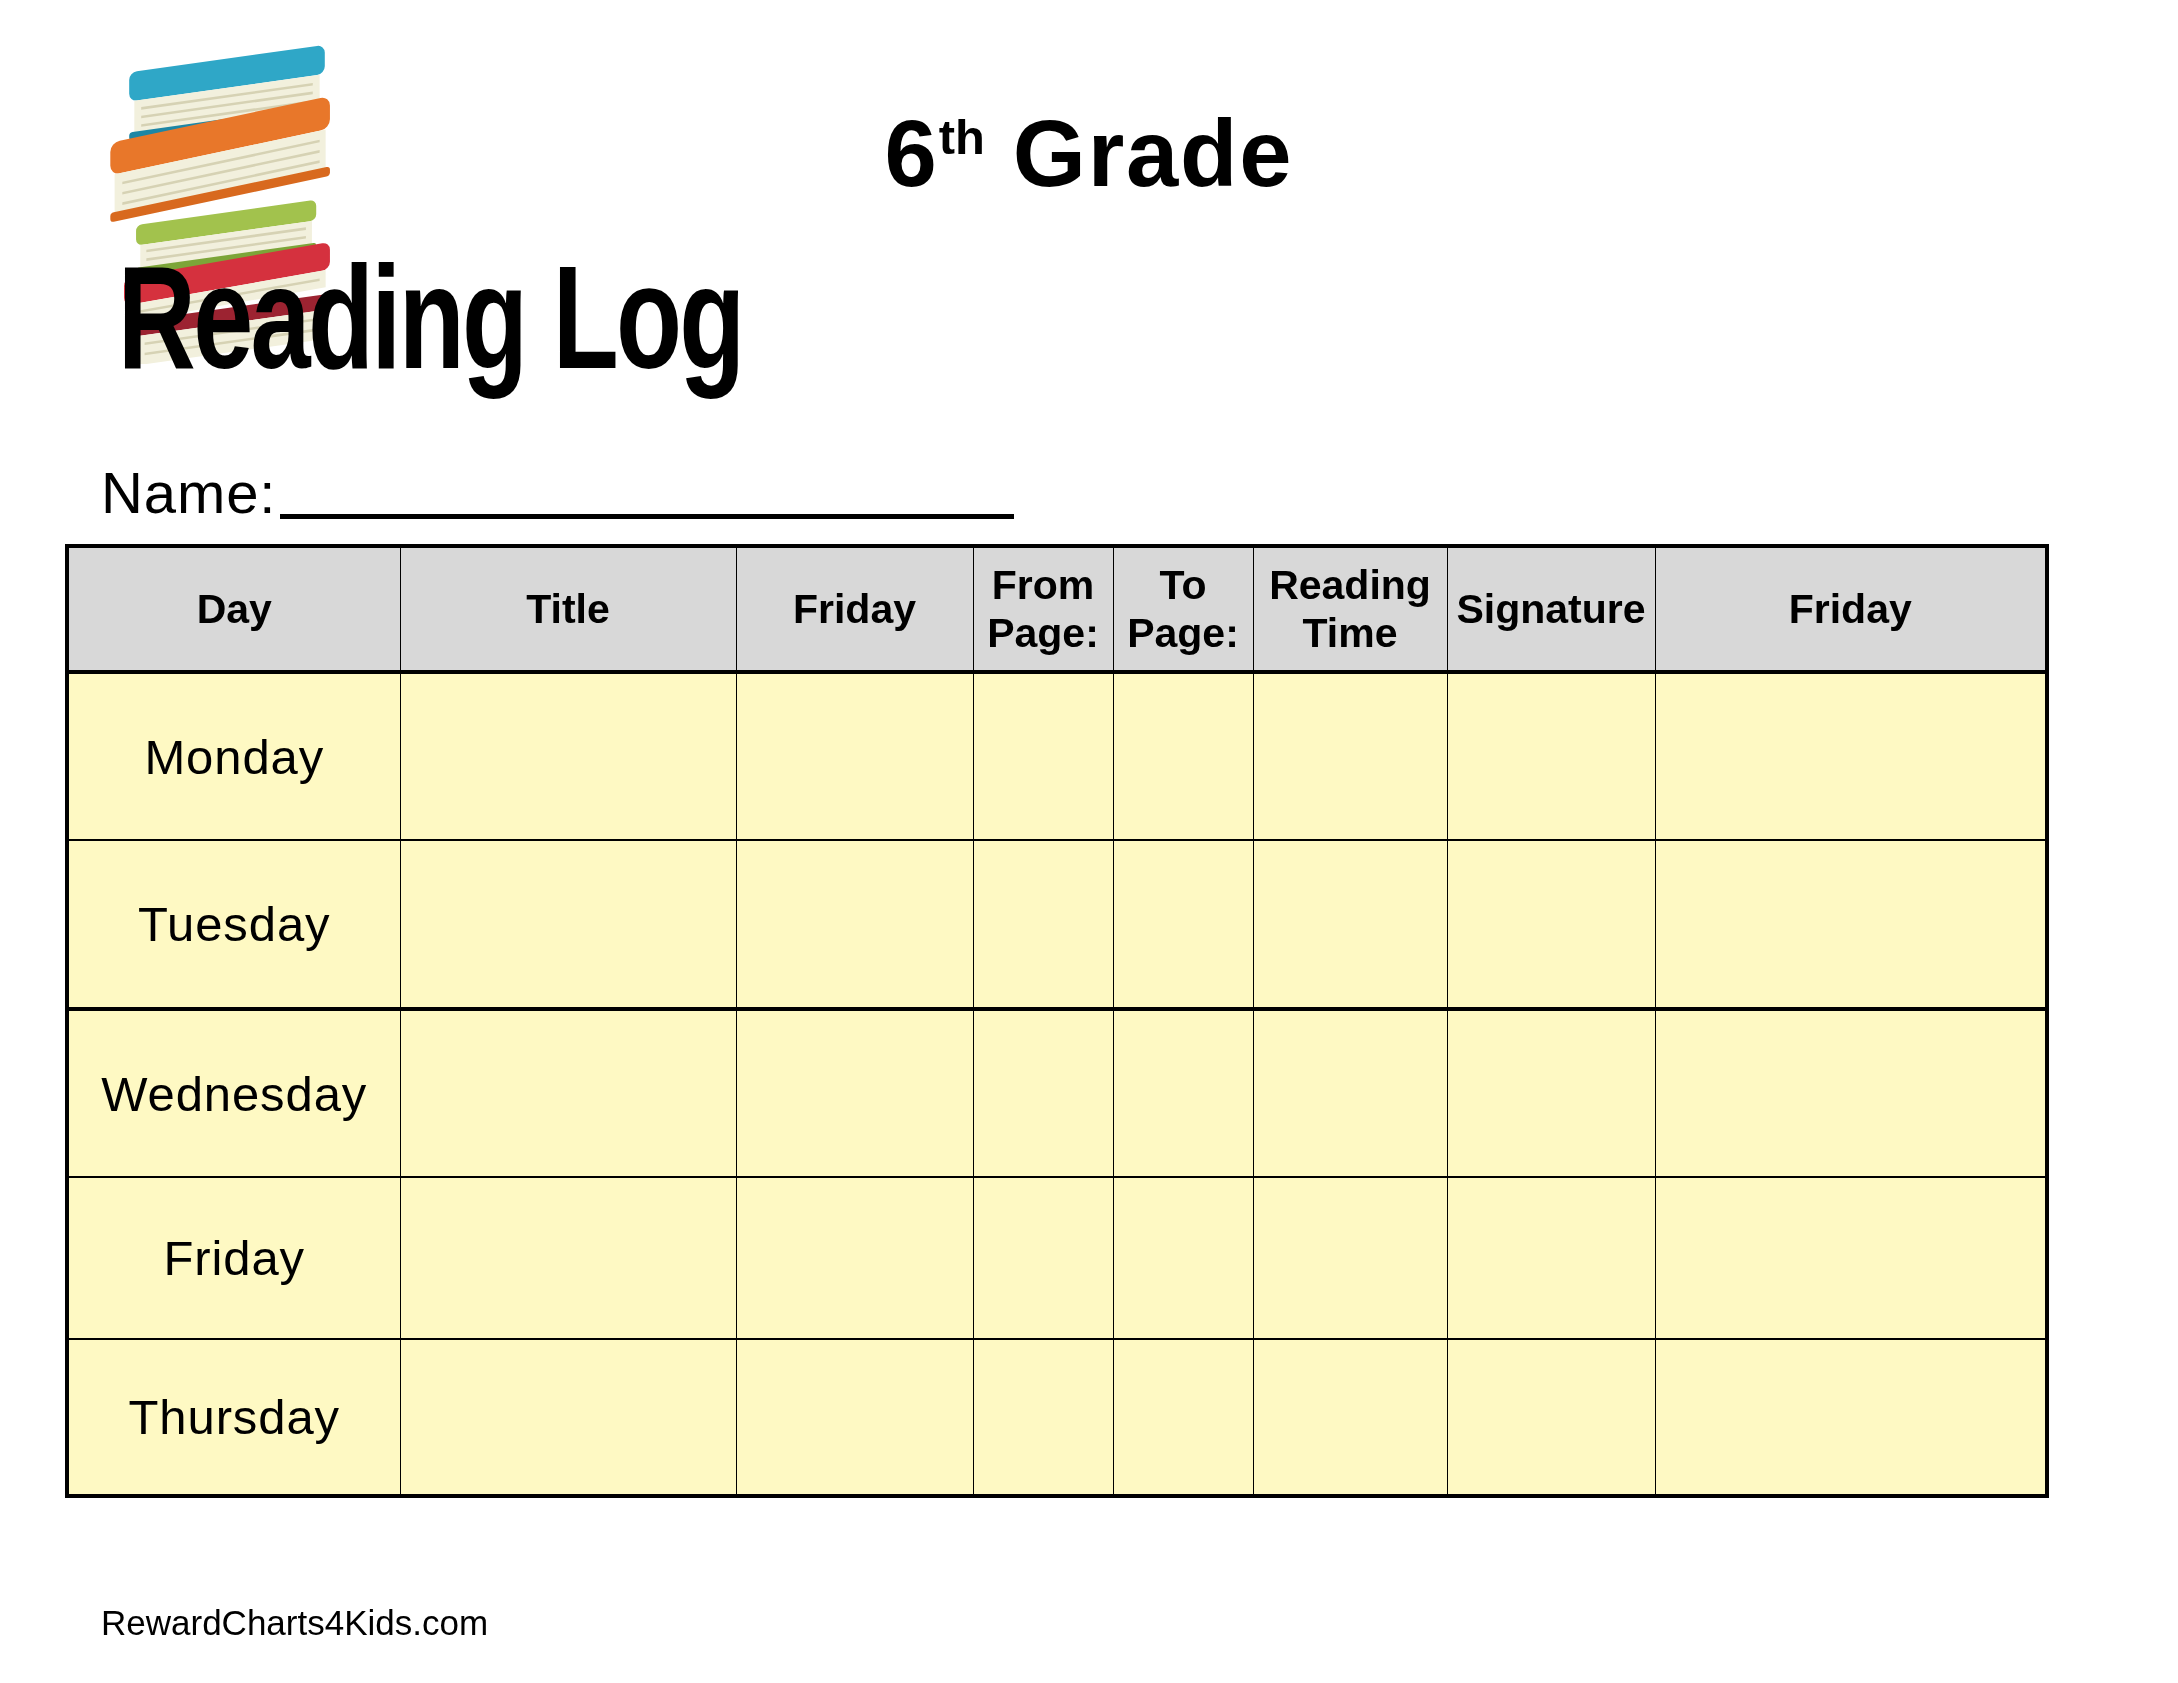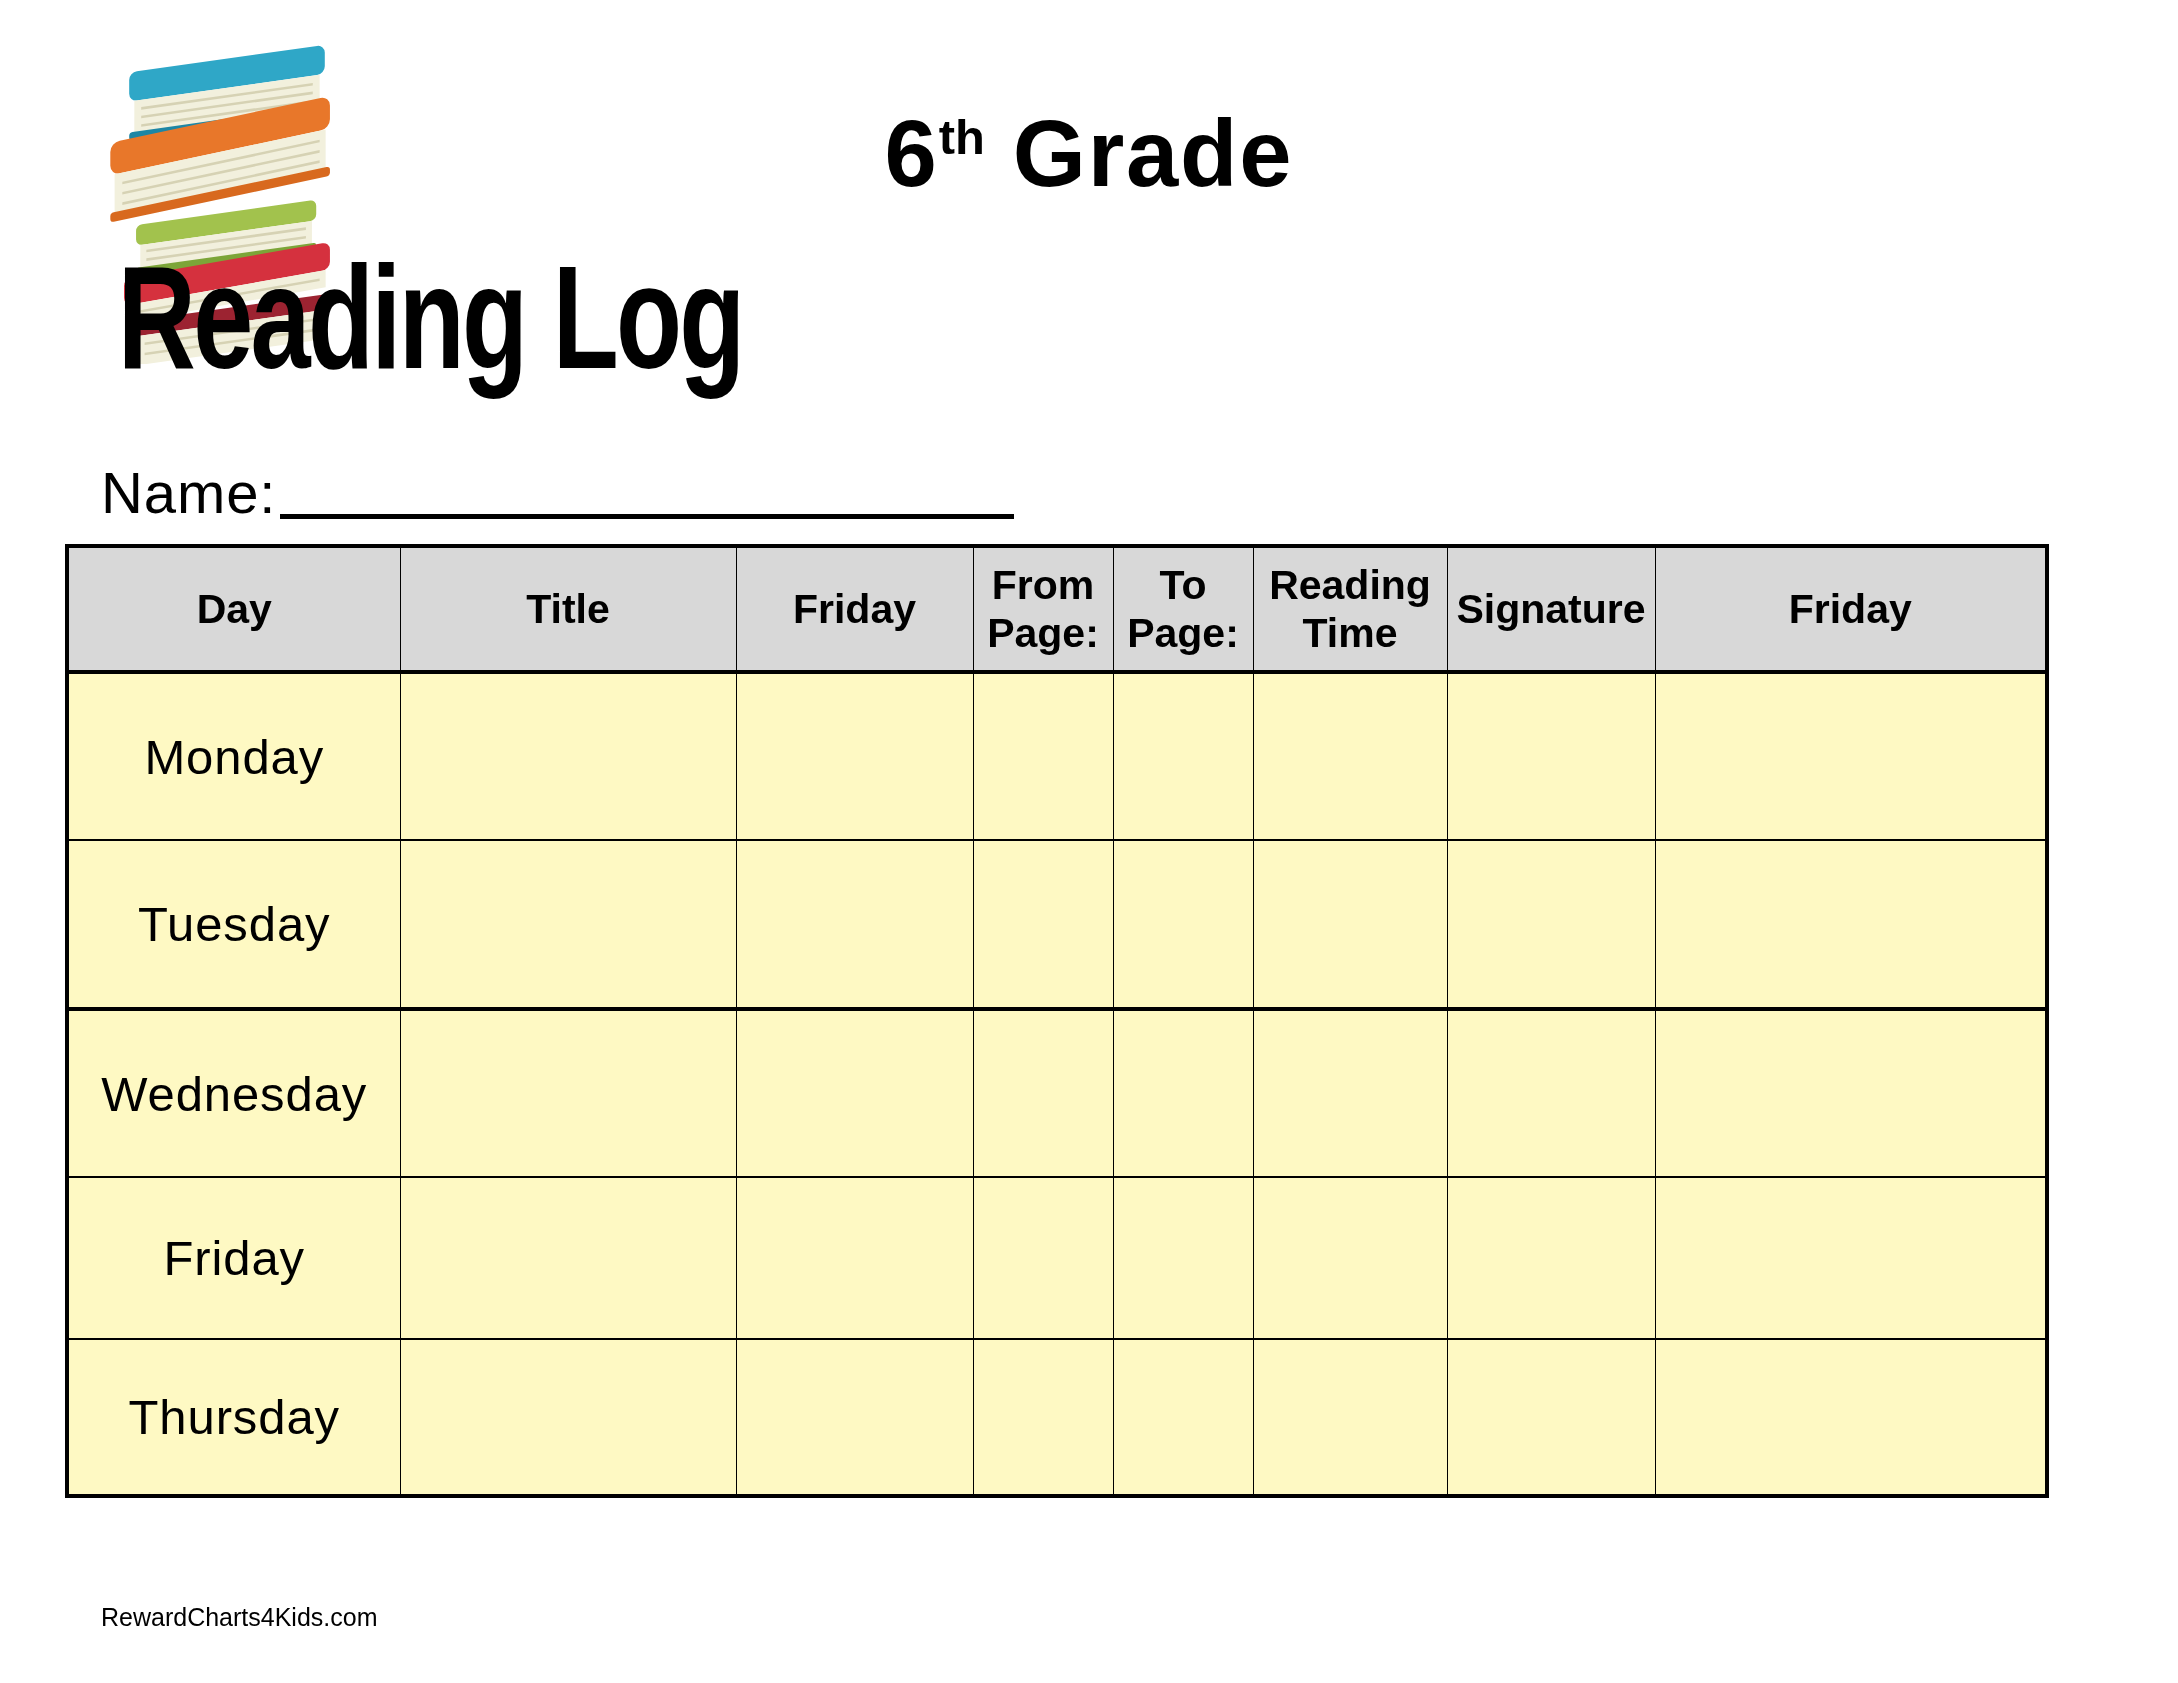--- a/index.html
+++ b/index.html
@@ -76,21 +76,21 @@
     border-top:2.7px solid #000;border-bottom:2.7px solid #000;
     background:#fef9c3;
   }
   tr.row-thick-bottom td{border-bottom:4.5px solid #000;}
   td.day-cell{
     font-size:49px;font-weight:400;letter-spacing:0.9px;
   }
   
   .footer-site{
     position:absolute;left:101px;top:1604px;
-    font-size:25px;line-height:1.1;
+    font-size:35px;line-height:1.1;
   }
 </style>
 </head>
 <body>
 
 <div class="books">
   <svg viewBox="0 0 360 380" width="320" height="326" aria-hidden="true">
 
     <g transform="translate(52,40) skewY(-8)">
       <rect x="0" y="0" width="228" height="34" rx="9" fill="#2fa7c7"></rect>

